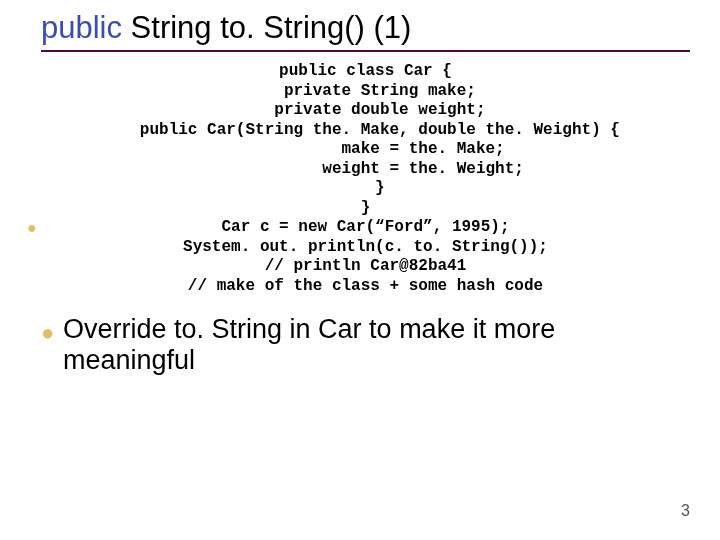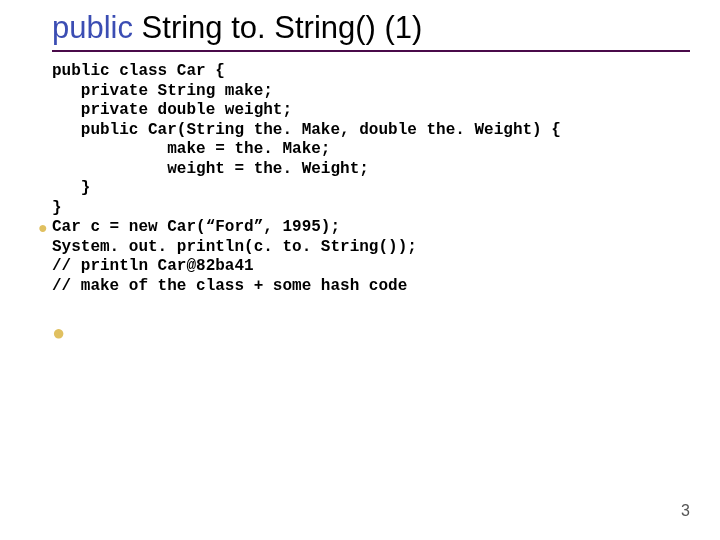--- a/index.html
+++ b/index.html
@@ -6,21 +6,21 @@
     margin: 0;
     padding: 0;
     width: 720px;
     height: 540px;
     background: #fff;
     font-family: Arial, Helvetica, sans-serif;
     position: relative;
     box-sizing: border-box;
   }
   .slide {
-    padding: 10px 30px 0 34px;
+    padding: 10px 30px 0 23px;
     box-sizing: border-box;
     width: 100%;
     height: 100%;
     position: relative;
   }
   .title {
     font-size: 31px;
     font-weight: normal;
     margin: 0 0 4px 0;
     padding-left: 18px;
@@ -34,20 +34,21 @@
   }
   .code-block {
     font-family: "Courier New", Courier, monospace;
     font-size: 16px;
     font-weight: bold;
     line-height: 1.22;
     margin-left: 18px;
     white-space: pre;
     color: #000;
     position: relative;
+    text-align: center;
   }
   .bullet-code {
     position: absolute;
     left: -14px;
     color: #e0c060;
     font-family: Arial, sans-serif;
     font-size: 16px;
   }
   .body-text {
     font-size: 27px;
@@ -90,16 +91,17 @@
 <span>            weight = the. Weight;</span>
 <span>   }</span>
 <span>}</span>
 <span class="bullet-code">●</span><span>Car c = new Car(“Ford”, 1995);</span>
 <span>System. out. println(c. to. String());</span>
 <span>// println Car@82ba41</span>
 <span>// make of the class + some hash code</span></div>
 
   <div class="body-text">
     <span class="dot">●</span>
+    <span>Override to. String in Car to make it more meaningful</span>
   </div>
 
   <div class="page-num">3</div>
 </div>
 
 </body></html>

